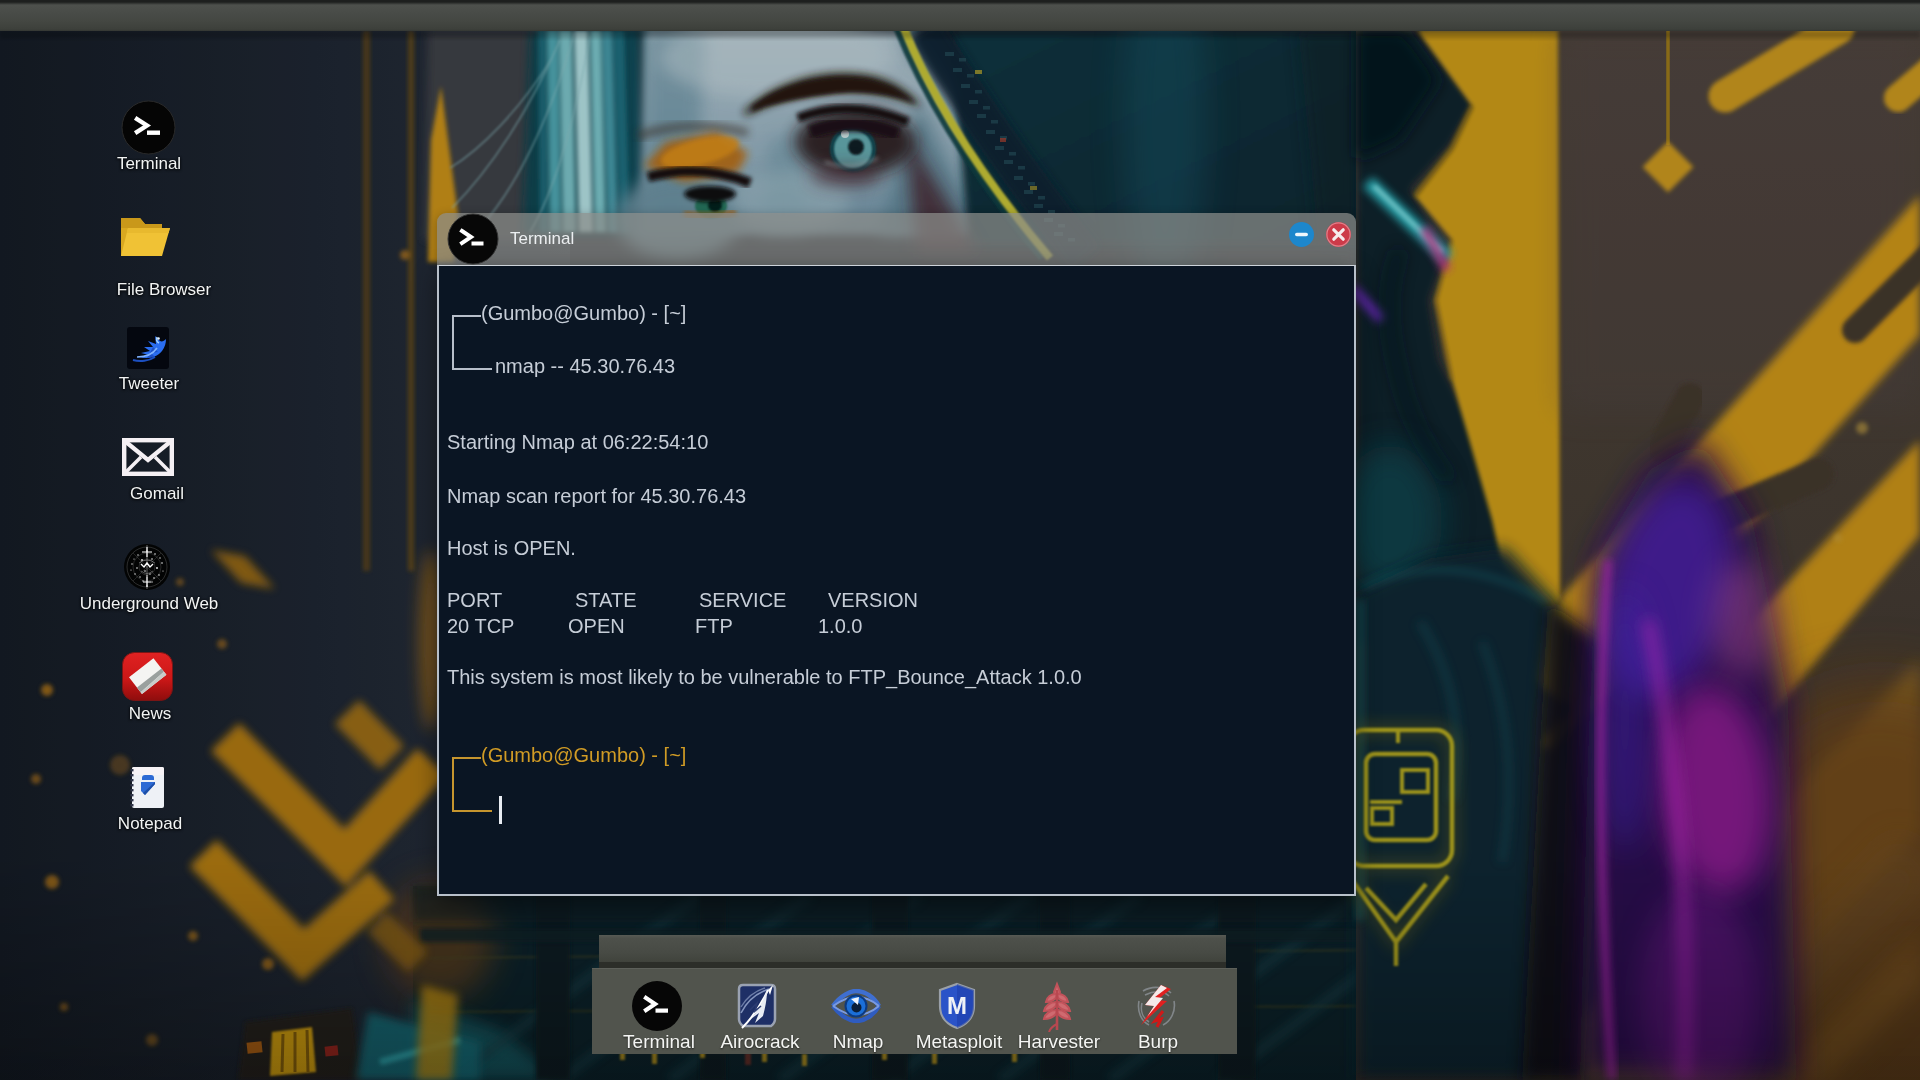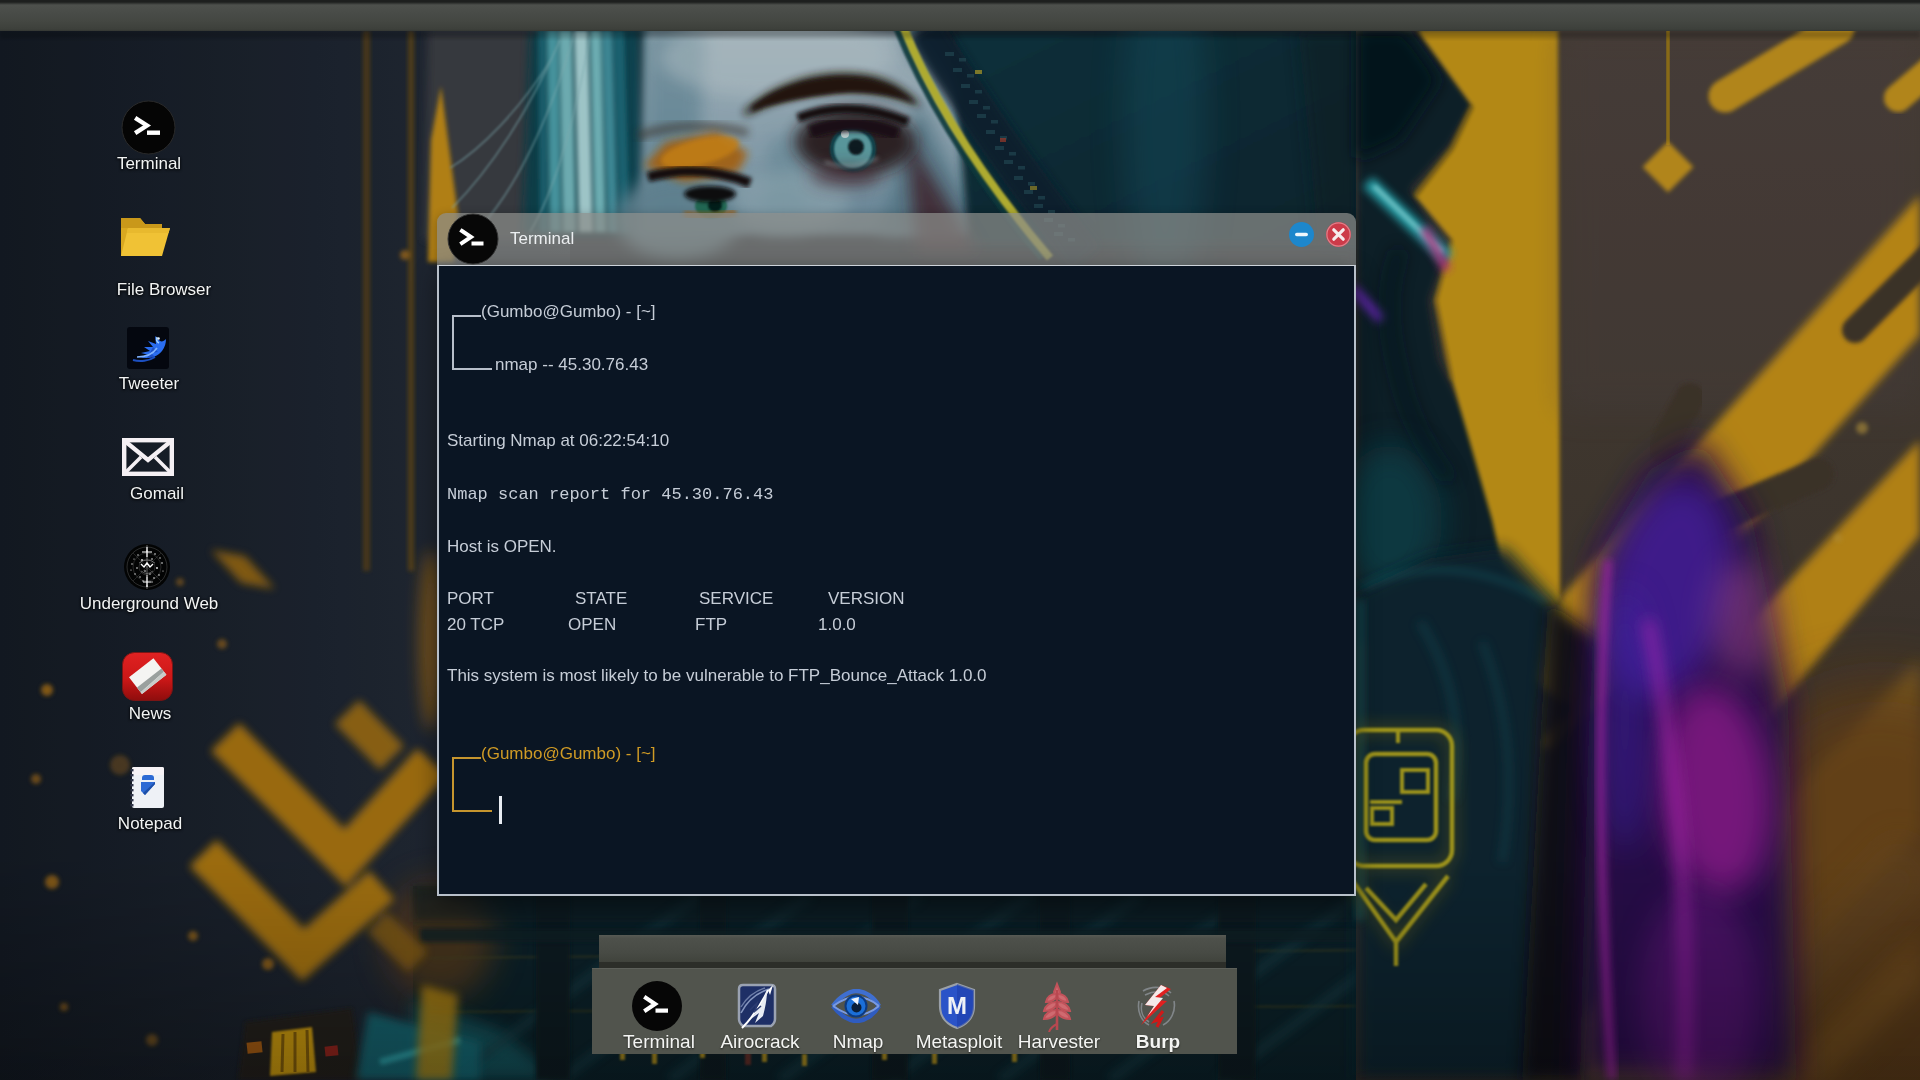--- a/index.html
+++ b/index.html
@@ -5,21 +5,21 @@
   html,body{margin:0;padding:0;width:1920px;height:1080px;overflow:hidden;background:#161c26;font-family:"Liberation Sans",sans-serif;}
   .abs{position:absolute;}
   #wall{position:absolute;left:0;top:0;z-index:0;}
   #topbar{position:absolute;left:0;top:0;width:1920px;height:31px;z-index:40;
     background:linear-gradient(180deg,#1d1f1e 0px,#1d1f1e 2px,#4d504c 5px,#484b47 14px,#454843 20px,#3d403b 29px,#343733 31px);}
   .dicon{position:absolute;z-index:5;text-align:center;}
   .dlabel{position:absolute;z-index:6;color:#f2f4f4;font-size:17px;text-align:center;white-space:nowrap;transform:translateX(-50%);text-shadow:0 1px 3px rgba(0,0,0,.9),0 0 2px rgba(0,0,0,.7);}
   #term{position:absolute;left:437px;top:213px;z-index:20;}
   #ttlbar{position:absolute;left:0;top:0;width:919px;height:52px;background:rgba(140,142,138,.72);border-radius:9px 9px 0 0;box-shadow:0 2px 10px rgba(0,0,0,0.25);}
   #tbody{position:absolute;left:0;top:52px;width:915px;height:628px;background:#0a1523;border:2px solid #b8c0ca;border-top:1px solid #cdd3da;box-shadow:0 8px 22px rgba(0,0,0,0.45);}
-  .tline{position:absolute;color:#c6cdd7;font-size:17px;white-space:pre;}
+  .tline{position:absolute;color:#c6cdd7;font-size:20px;white-space:pre;}
   .orange{color:#d09b25;}
   #dock{position:absolute;z-index:30;}
   .docklabel{position:absolute;color:#f4f5f3;font-size:19px;white-space:nowrap;transform:translateX(-50%);text-shadow:0 1px 2px rgba(0,0,0,.6);}
 </style>
 </head>
 <body>
 <svg id="wall" width="1920" height="1080" viewBox="0 0 1920 1080">
 <defs>
 <filter id="b1" x="-40%" y="-40%" width="180%" height="180%">
         <feGaussianBlur stdDeviation="1"></feGaussianBlur>
@@ -440,21 +440,21 @@
  </svg>
  <svg class="abs" style="left:888px;top:8px;" width="27" height="27" viewBox="0 0 27 27">
   <circle cx="13.5" cy="13.5" r="12.5" fill="#cc3b49"></circle>
   <circle cx="13.5" cy="13.5" r="11.6" fill="none" stroke="#e2949c" stroke-width="1.2" opacity="0.8"></circle>
   <path d="M8.8 8.8 L18.2 18.2 M18.2 8.8 L8.8 18.2" stroke="#f5ebed" stroke-width="3.2" stroke-linecap="round"></path>
  </svg>
 
  <div class="tline" style="left:44px;top:89px;">(Gumbo@Gumbo) - [~]</div>
  <div class="tline" style="left:58px;top:142px;">nmap -- 45.30.76.43</div>
  <div class="tline" style="left:10px;top:194px;margin-top:24px;">Starting Nmap at 06:22:54:10</div>
- <div class="tline" style="left:10px;top:272px;font-family:Liberation Mono, monospace;">Nmap scan report for 45.30.76.43</div>
+ <div class="tline" style="left:10px;top:272px;">Nmap scan report for 45.30.76.43</div>
  <div class="tline" style="left:10px;top:324px;">Host is OPEN.</div>
  <div class="tline" style="left:10px;top:376px;">PORT</div>
  <div class="tline" style="left:138px;top:376px;">STATE</div>
  <div class="tline" style="left:262px;top:376px;">SERVICE</div>
  <div class="tline" style="left:391px;top:376px;">VERSION</div>
  <div class="tline" style="left:10px;top:402px;">20 TCP</div>
  <div class="tline" style="left:131px;top:402px;">OPEN</div>
  <div class="tline" style="left:258px;top:402px;">FTP</div>
  <div class="tline" style="left:381px;top:402px;">1.0.0</div>
  <div class="tline" style="left:10px;top:453px;">This system is most likely to be vulnerable to FTP_Bounce_Attack 1.0.0</div>
@@ -532,14 +532,14 @@
    <path d="M10 8 C20 2 32 4 38 10"></path>
    <path d="M6 18 C4 28 8 38 16 42"></path>
    <path d="M30 42 C38 38 43 28 41 18"></path>
    <path d="M12 12 C22 7 31 8 36 13"></path>
    <path d="M9 20 C7 28 10 35 16 39"></path>
   </g>
   <path d="M28 2 L12 22 L21 23 L8 42 L34 18 L24 17 L38 6 Z" fill="#e02020"></path>
   <path d="M28 2 L12 22 L21 23 L14 34 L30 15 L22 14 L34 5 Z" fill="#f6f6f6" opacity="0.95"></path>
   <path d="M30 28 L22 38 L28 36 L24 44" stroke="#d01818" stroke-width="3" fill="none"></path>
  </svg>
- <div class="docklabel" style="left:1158px;top:1031px;font-weight:bold;">Burp</div>
+ <div class="docklabel" style="left:1158px;top:1031px;">Burp</div>
 </div>
 
 </body></html>

